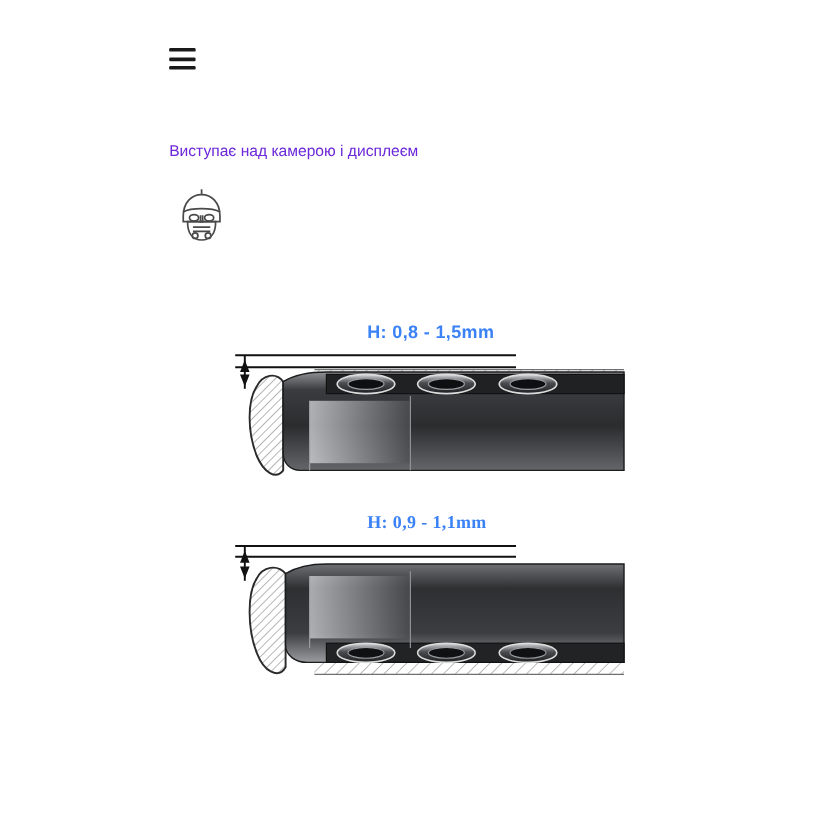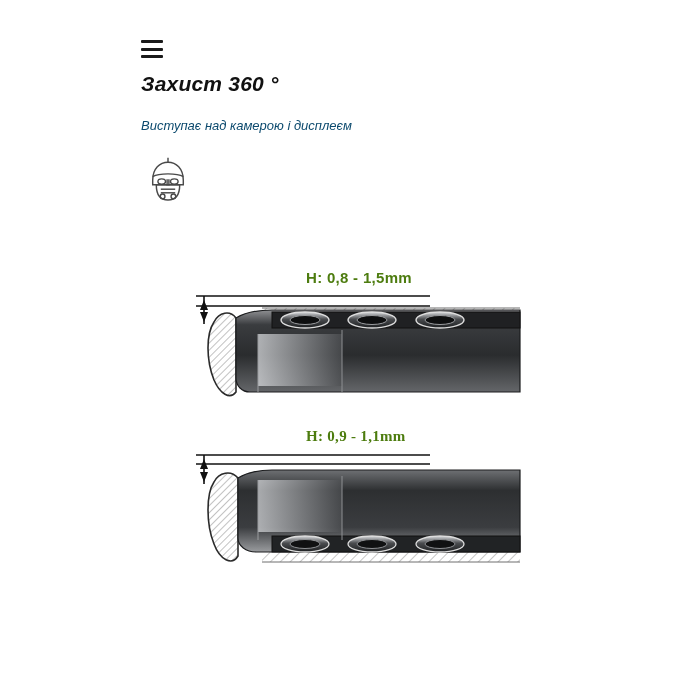--- a/index.html
+++ b/index.html
@@ -52,23 +52,22 @@
     letter-spacing: 0.2px;
     color: #111111;
     white-space: nowrap;
   }
 
   .subtitle {
     position: absolute;
     left: 141px;
     top: 118px;
     font-size: 13px;
-    color: #0c4a6e;
+    color: #6d28d9;
     white-space: nowrap;
-    font-style: italic;
   }
 
   .badge-icon {
     position: absolute;
     left: 141px;
     top: 155px;
     width: 54px;
     height: 54px;
   }
 
@@ -79,39 +78,38 @@
     top: 0;
     width: 700px;
     height: 700px;
     pointer-events: none;
   }
 
   .dim-label {
     position: absolute;
     font-size: 15px;
     font-weight: bold;
-    color: #4d7c0f;
+    color: #3b82f6;
     white-space: nowrap;
     letter-spacing: 0.3px;
   }
   .dim-label.one { left: 306px; top: 269px; }
   .dim-label.two { left: 306px; top: 428px; font-family: Liberation Serif, serif; }
 </style>
 </head>
 <body>
 
 <div class="page">
 
   <div class="hamburger">
     <span></span>
     <span></span>
     <span></span>
   </div>
 
-  <div class="title">Захист 360 °</div>
   <div class="subtitle">Виступає над камерою і дисплеєм</div>
 
   <div class="badge-icon">
     <svg viewBox="0 0 60 60" width="54" height="54" aria-hidden="true">
       <g fill="none" stroke="#4a4a4a" stroke-width="1.6">
         <path d="M13 28 C13 15, 21 8, 30 8 C39 8, 47 15, 47 28 L47 33 L13 33 Z"></path>
         <path d="M13 24 C20 20, 40 20, 47 24"></path>
         <path d="M17 33 C17 43, 21 50, 30 50 C39 50, 43 43, 43 33 Z"></path>
         <ellipse cx="23" cy="29.5" rx="4.2" ry="3"></ellipse>
         <ellipse cx="37" cy="29.5" rx="4.2" ry="3"></ellipse>

